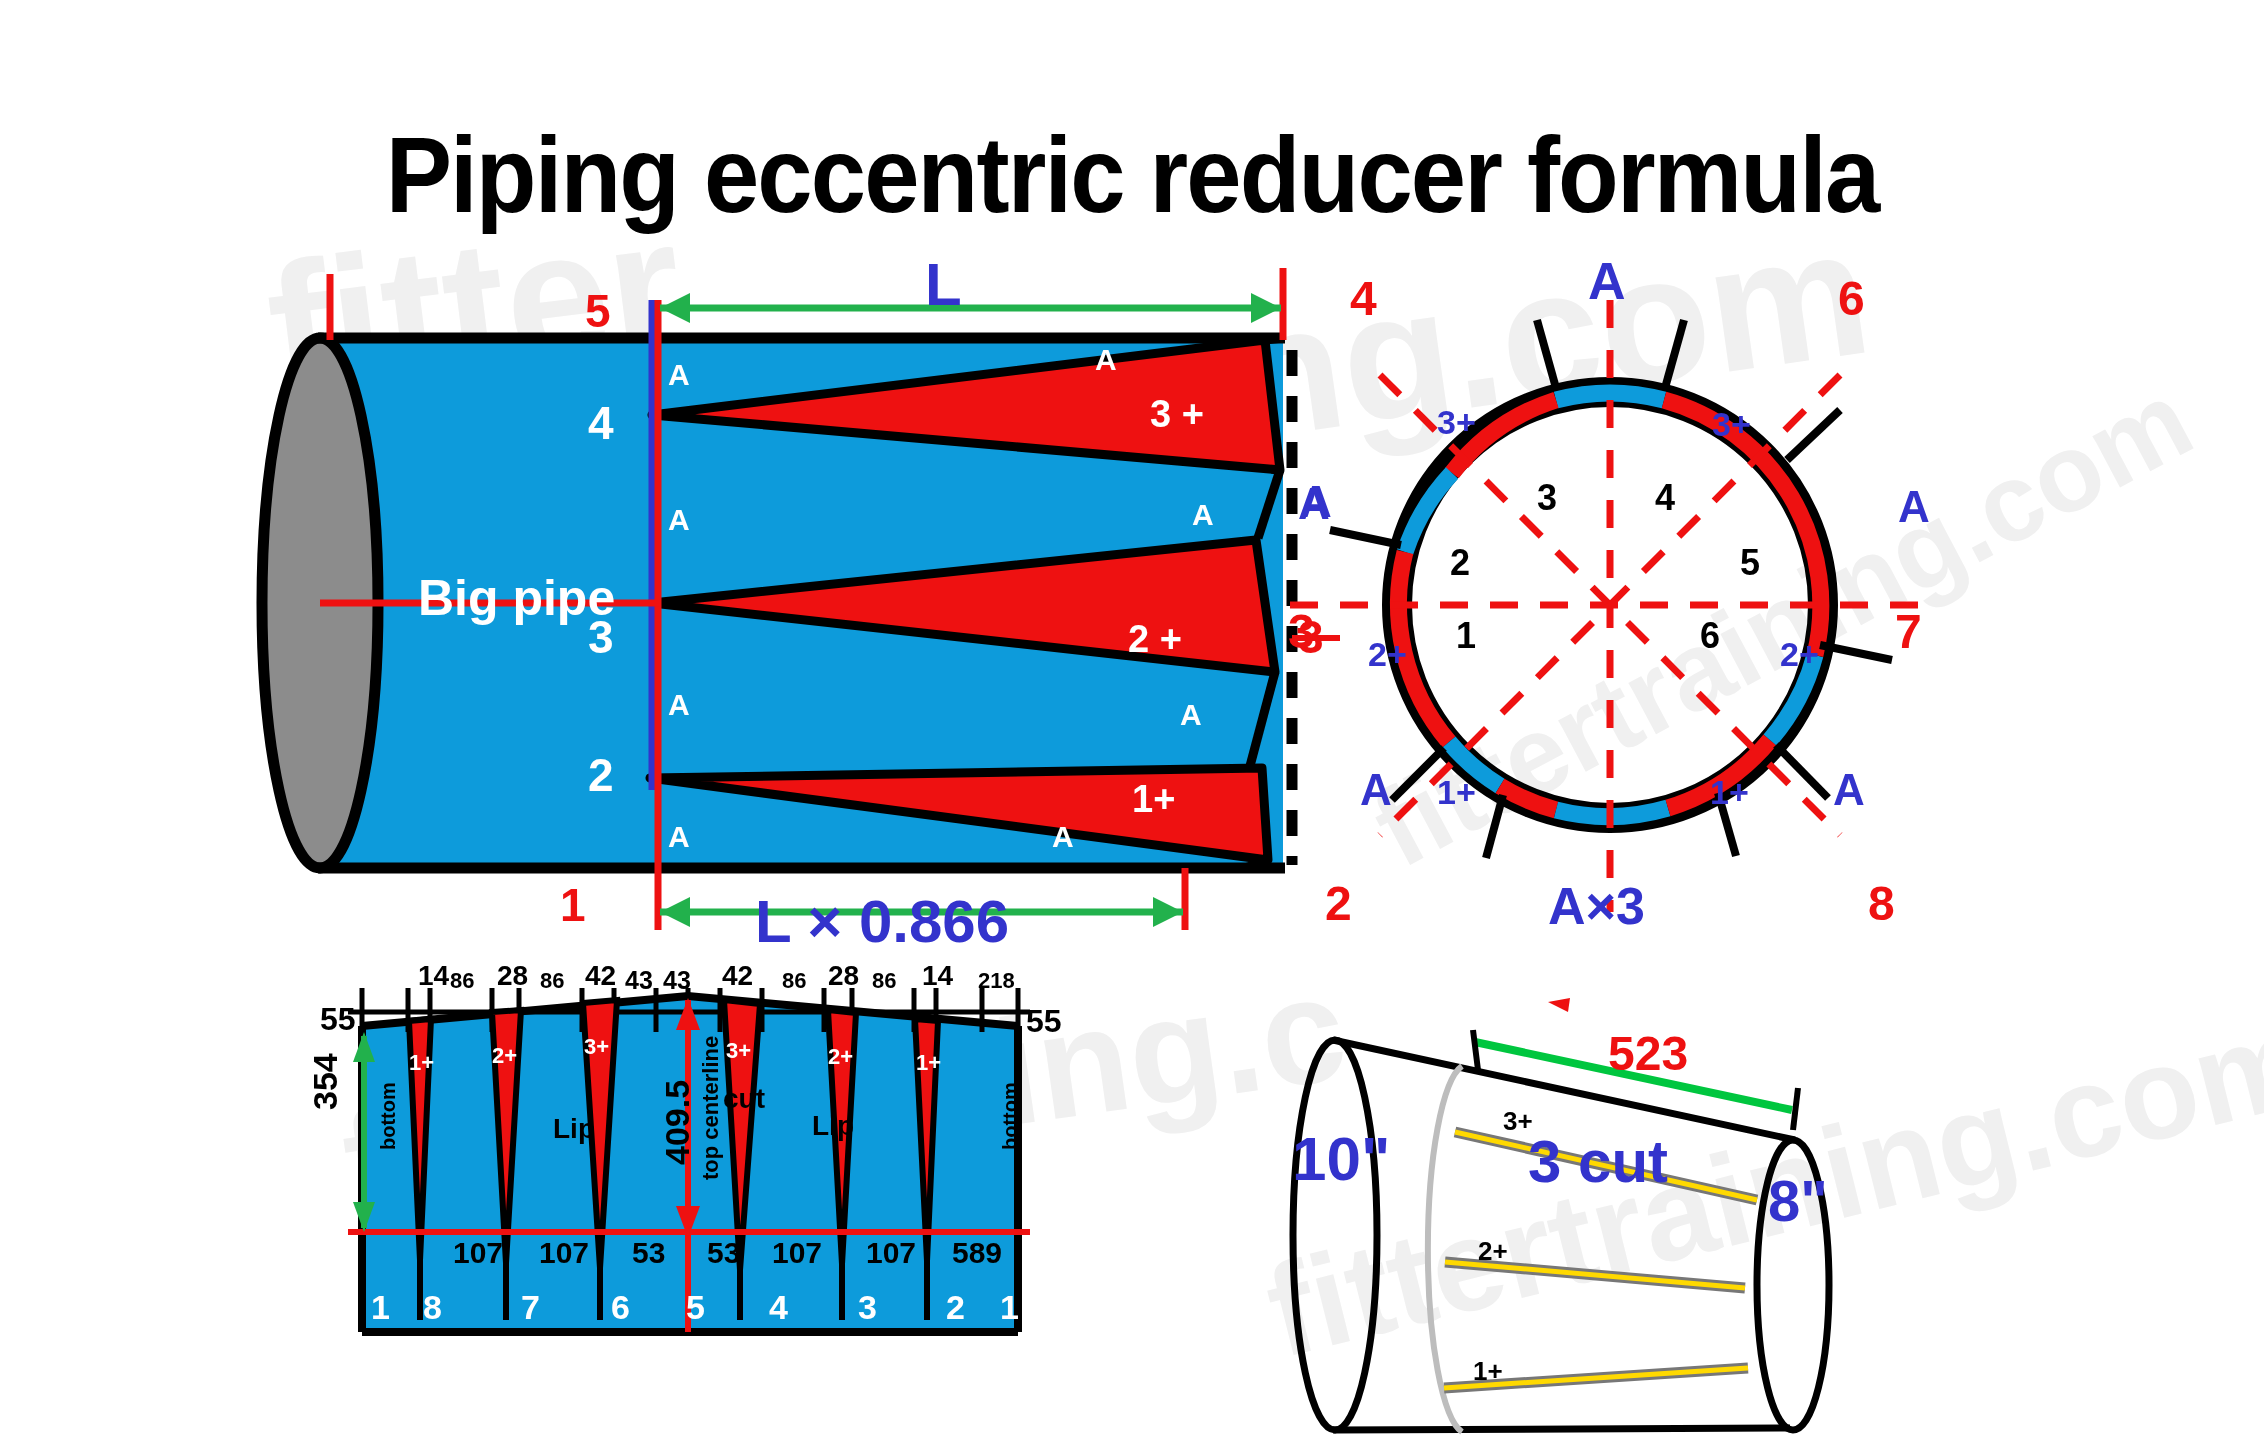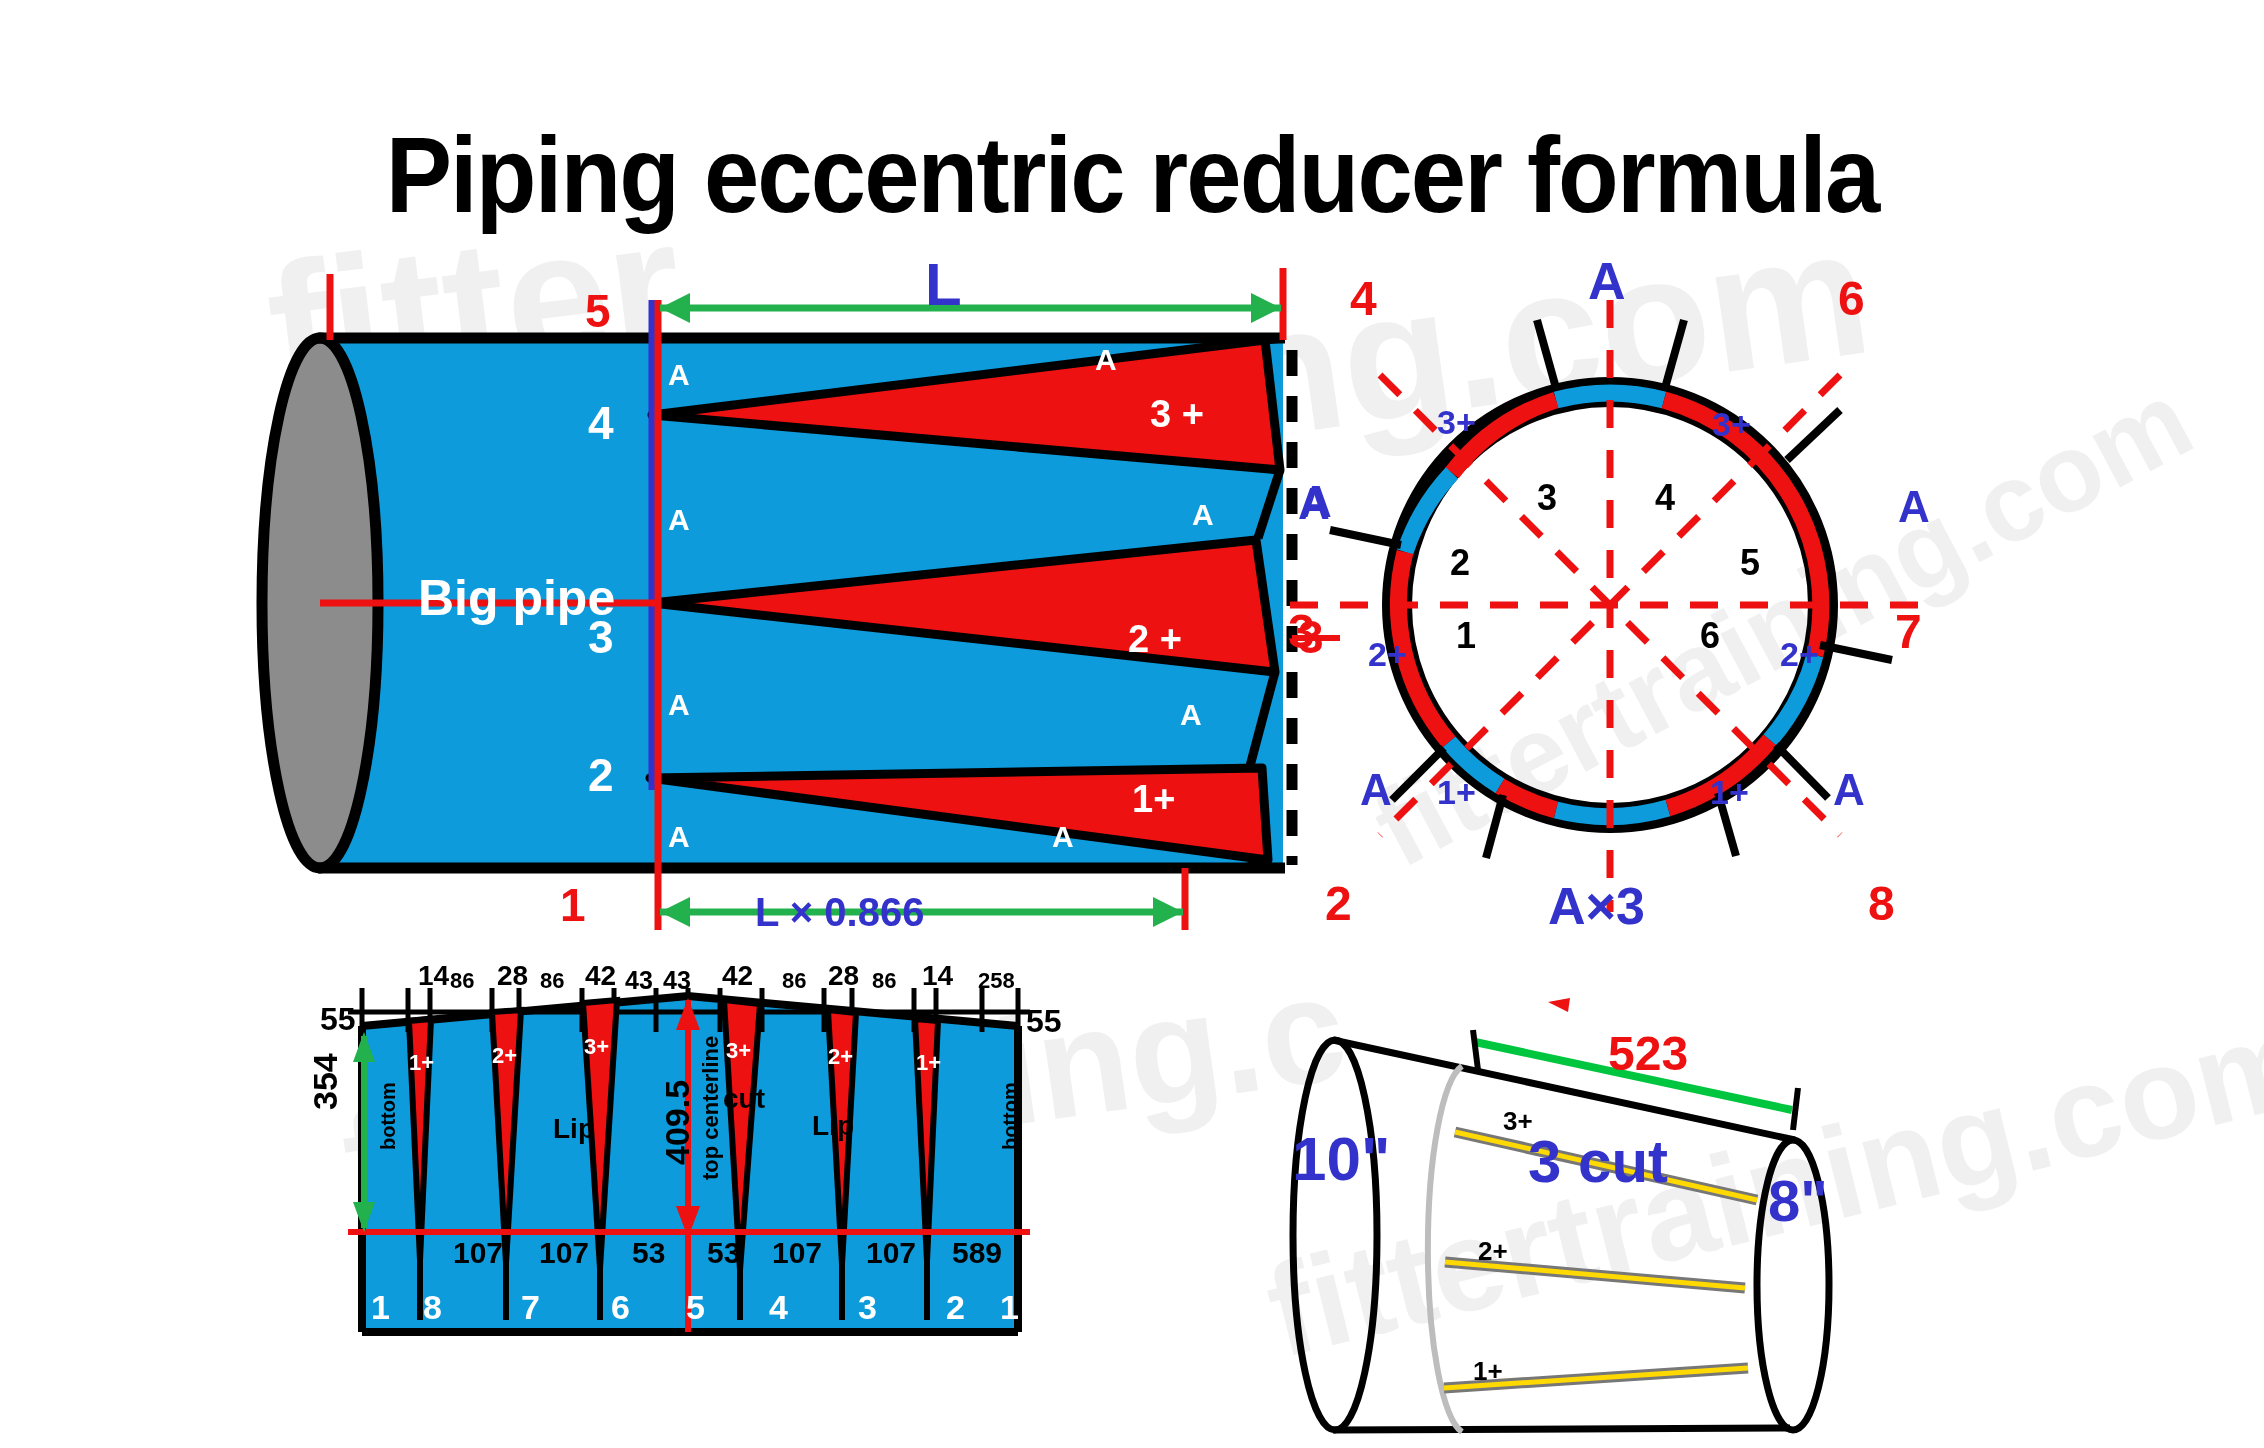--- a/index.html
+++ b/index.html
@@ -221,21 +221,21 @@
 <div class="lbl wht" style="left:668px;top:360px;font-size:30px;">A</div>
 <div class="lbl wht" style="left:1095px;top:345px;font-size:30px;">A</div>
 <div class="lbl wht" style="left:668px;top:505px;font-size:30px;">A</div>
 <div class="lbl wht" style="left:1192px;top:500px;font-size:30px;">A</div>
 <div class="lbl wht" style="left:668px;top:690px;font-size:30px;">A</div>
 <div class="lbl wht" style="left:1180px;top:700px;font-size:30px;">A</div>
 <div class="lbl wht" style="left:668px;top:822px;font-size:30px;">A</div>
 <div class="lbl wht" style="left:1052px;top:822px;font-size:30px;">A</div>
 
 <div class="lbl blu" style="left:925px;top:255px;font-size:60px;">L</div>
-<div class="lbl blu" style="left:755px;top:892px;font-size:40px;">L × 0.866</div>
+<div class="lbl blu" style="left:755px;top:892px;font-size:60px;">L × 0.866</div>
 
 <div class="lbl blu" style="left:1588px;top:255px;font-size:52px;">A</div>
 <div class="lbl blu" style="left:1548px;top:880px;font-size:52px;">A×3</div>
 <div class="lbl blu" style="left:1298px;top:482px;font-size:44px;">A</div>
 <div class="lbl blu" style="left:1898px;top:485px;font-size:44px;">A</div>
 <div class="lbl blu" style="left:1360px;top:768px;font-size:44px;">A</div>
 <div class="lbl blu" style="left:1833px;top:768px;font-size:44px;">A</div>
 
 <div class="lbl red" style="left:1350px;top:275px;font-size:48px;">4</div>
 <div class="lbl red" style="left:1838px;top:275px;font-size:48px;">6</div>
@@ -263,21 +263,21 @@
 <div class="lbl blk" style="left:497px;top:962px;font-size:28px;">28</div>
 <div class="lbl blk" style="left:540px;top:970px;font-size:22px;">86</div>
 <div class="lbl blk" style="left:585px;top:962px;font-size:28px;">42</div>
 <div class="lbl blk" style="left:625px;top:968px;font-size:25px;">43</div>
 <div class="lbl blk" style="left:663px;top:968px;font-size:25px;">43</div>
 <div class="lbl blk" style="left:722px;top:962px;font-size:28px;">42</div>
 <div class="lbl blk" style="left:782px;top:970px;font-size:22px;">86</div>
 <div class="lbl blk" style="left:828px;top:962px;font-size:28px;">28</div>
 <div class="lbl blk" style="left:872px;top:970px;font-size:22px;">86</div>
 <div class="lbl blk" style="left:922px;top:962px;font-size:28px;">14</div>
-<div class="lbl blk" style="left:978px;top:970px;font-size:22px;">258</div>
+<div class="lbl blk" style="left:978px;top:970px;font-size:22px;">218</div>
 
 <div class="lbl blk" style="left:320px;top:1003px;font-size:32px;">55</div>
 <div class="lbl blk" style="left:1026px;top:1005px;font-size:32px;">55</div>
 
 <div class="lbl blk" style="left:308px;top:1110px;font-size:34px;transform:rotate(-90deg);transform-origin:left top;">354</div>
 <div class="lbl blk" style="left:660px;top:1165px;font-size:34px;transform:rotate(-90deg);transform-origin:left top;">409.5</div>
 <div class="lbl blk" style="left:700px;top:1180px;font-size:22px;transform:rotate(-90deg);transform-origin:left top;">top centerline</div>
 <div class="lbl blk" style="left:378px;top:1150px;font-size:20px;transform:rotate(-90deg);transform-origin:left top;">bottom</div>
 <div class="lbl blk" style="left:1000px;top:1150px;font-size:20px;transform:rotate(-90deg);transform-origin:left top;">bottom</div>
 

